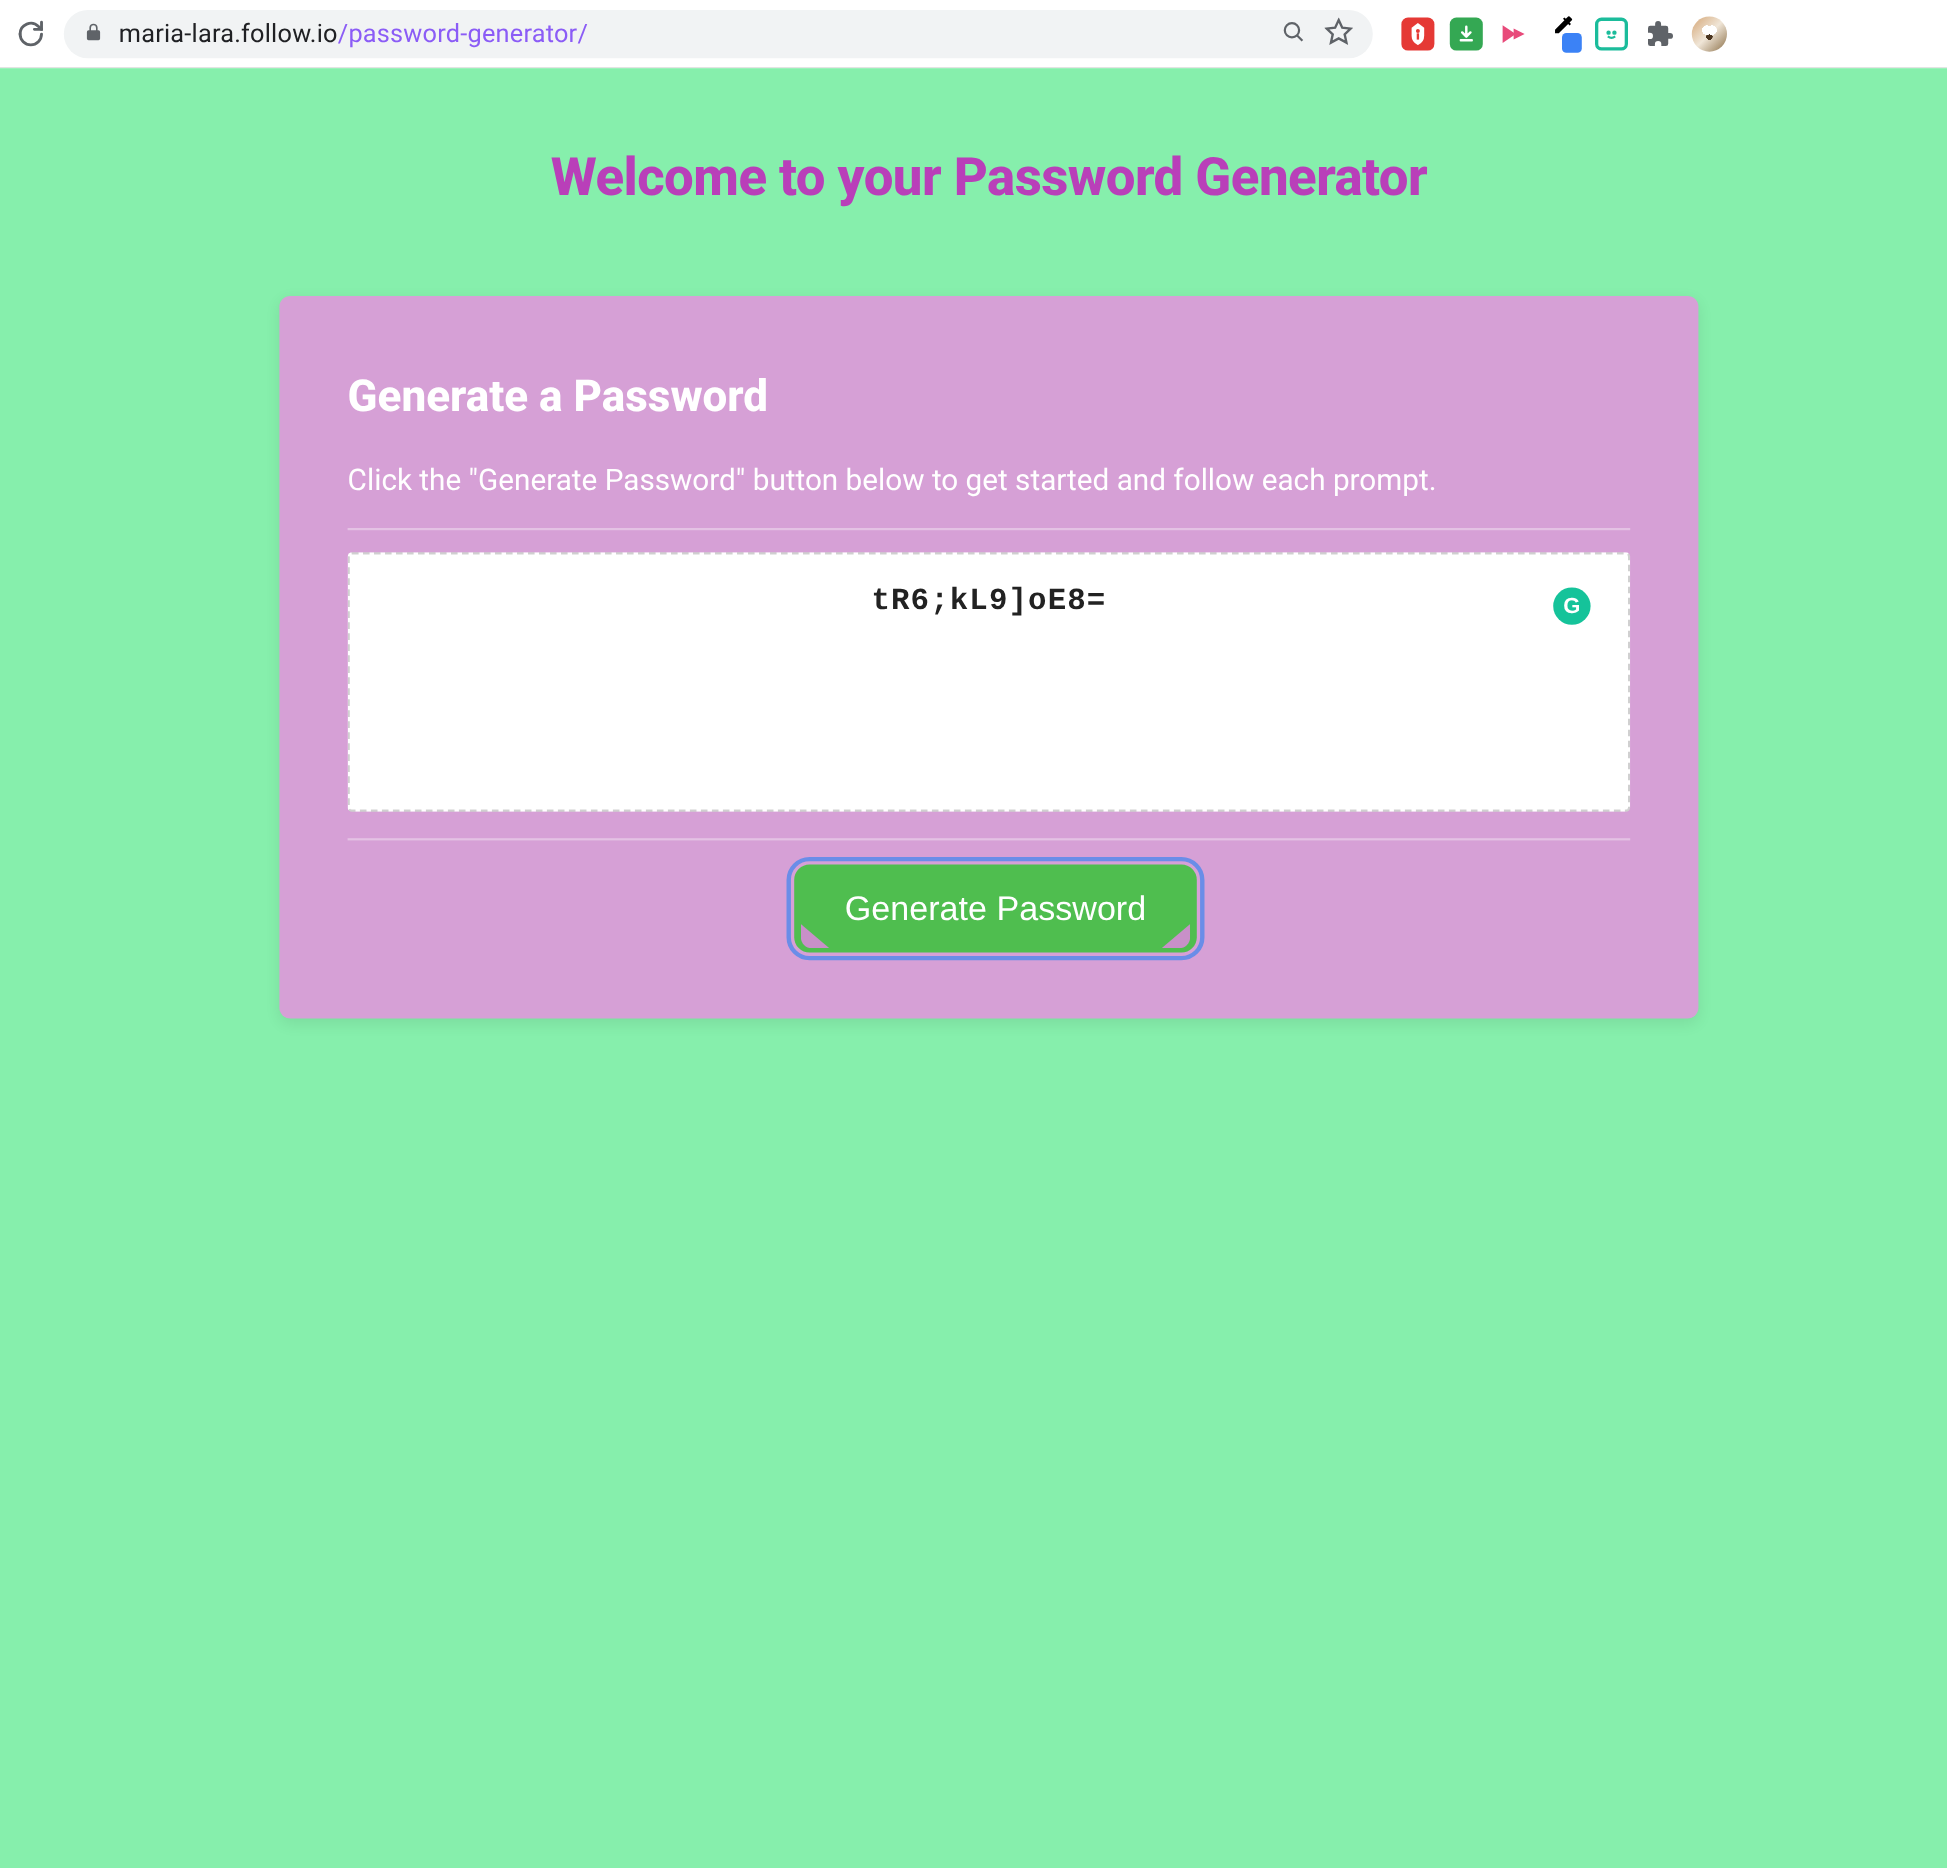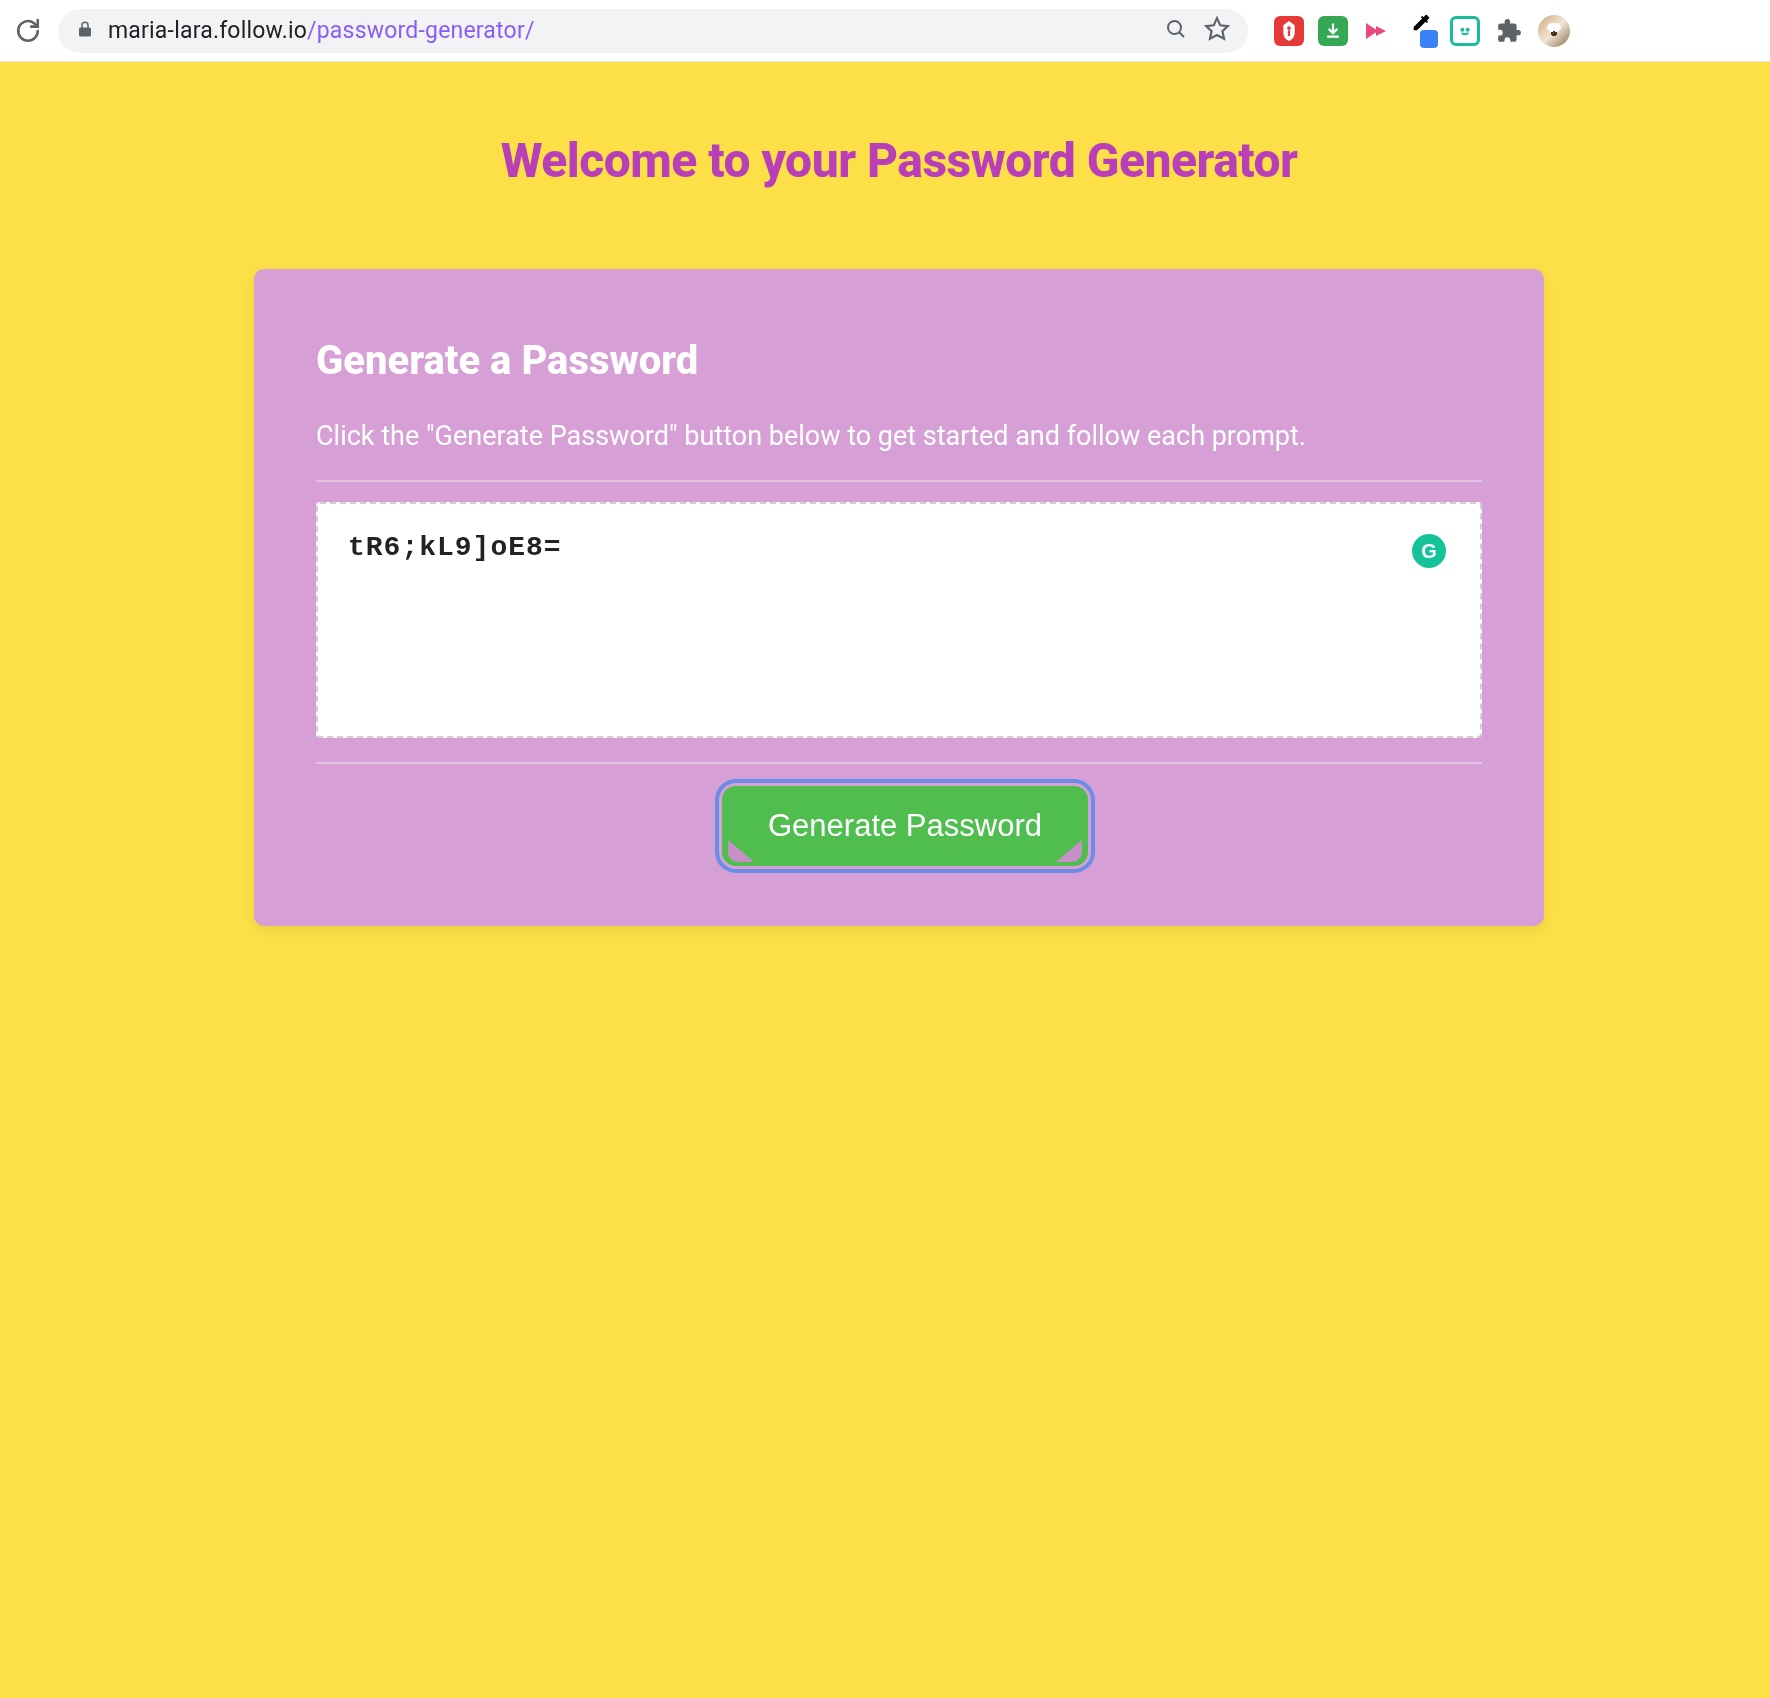--- a/index.html
+++ b/index.html
@@ -99,21 +99,21 @@
       position:absolute;
       inset:4px;
       border-radius:50%;
       background: radial-gradient(circle at 40% 35%, #fff 0 20%, transparent 21%),
                   radial-gradient(circle at 60% 35%, #fff 0 20%, transparent 21%),
                   radial-gradient(circle at 50% 60%, #4a3520 0 15%, transparent 16%);
     }
     
     
     .page-background {
-      background: #fde047;
+      background: #86efac;
       min-height: calc(100vh - 62px);
       padding-top: 70px;
       padding-left: 28px;
     }
     
     .main-title {
       text-align: center;
       font-size: 48px;
       font-weight: 800;
       color: #b93fb9;
@@ -156,21 +156,21 @@
       height: 236px;
       background: #ffffff;
       border: 2px dashed #d0d0d0;
       border-radius: 4px;
       padding: 28px 30px;
       position: relative;
       font-family: "Courier New", Courier, monospace;
       font-size: 28px;
       font-weight: 600;
       color: #222;
-      text-align: left;
+      text-align: center;
       letter-spacing: 1px;
       resize: none;
       outline: none;
     }
     
     .output-wrapper {
       position: relative;
     }
     
     .grammarly-in {

